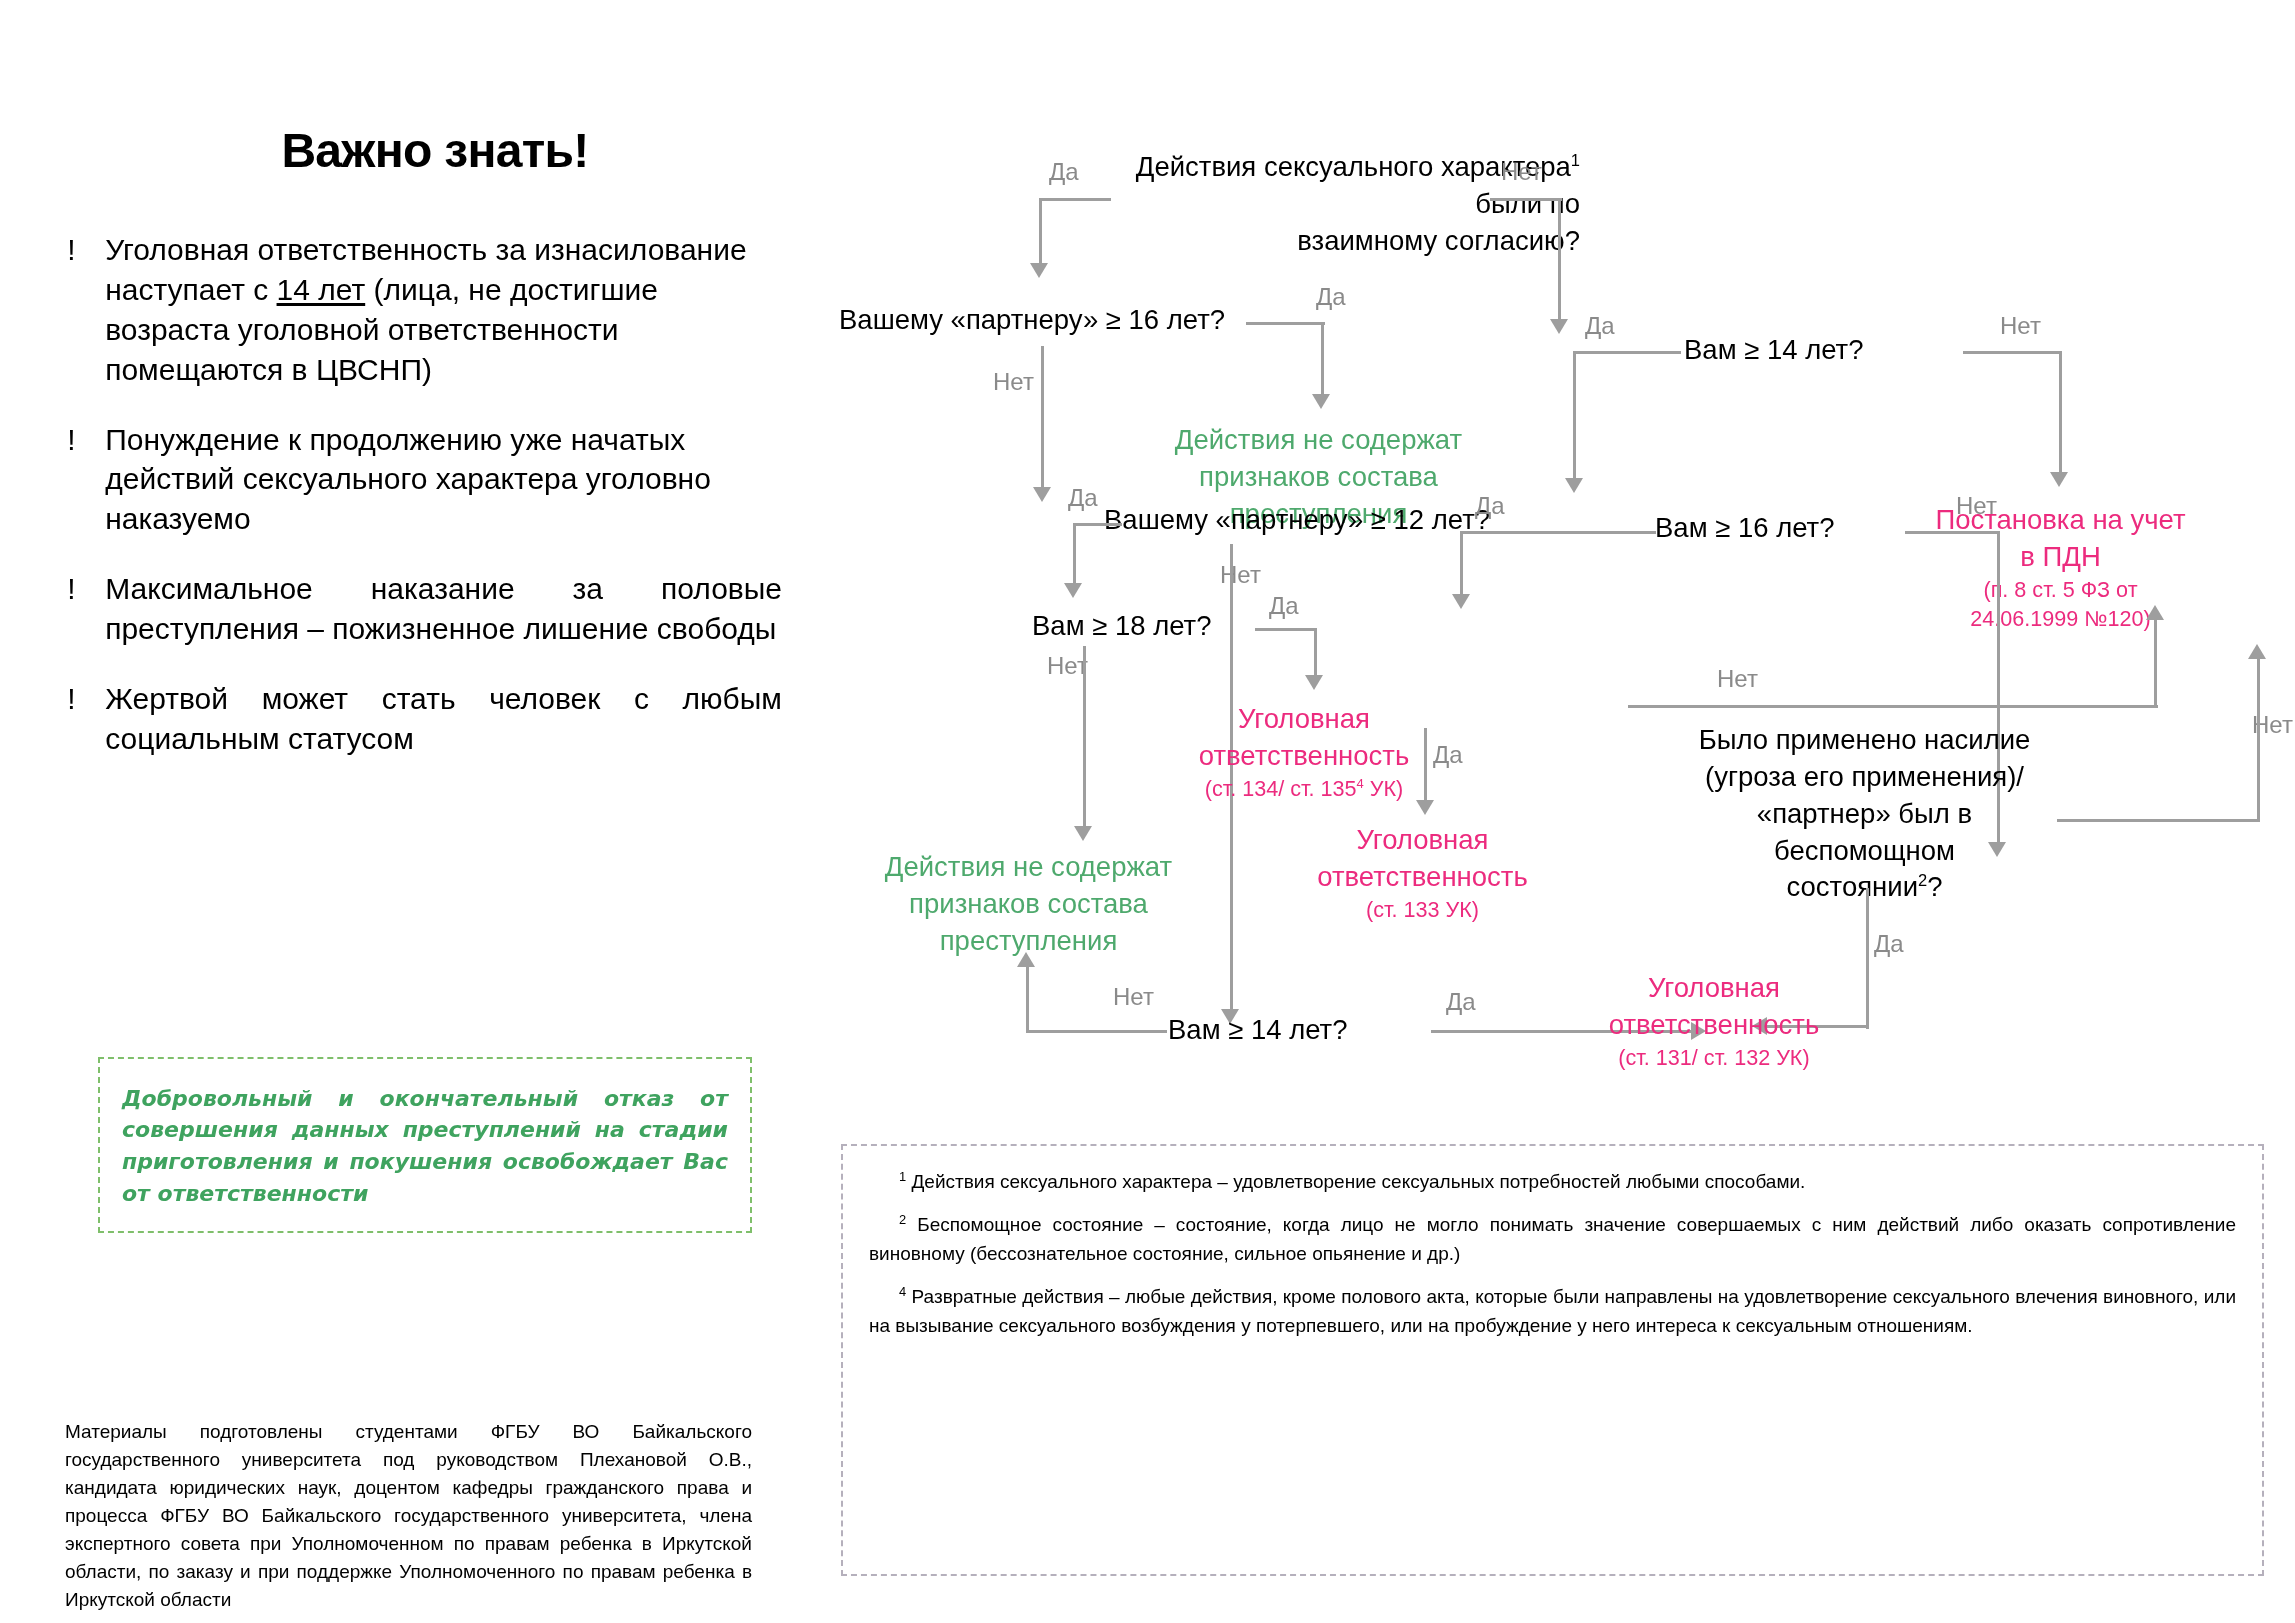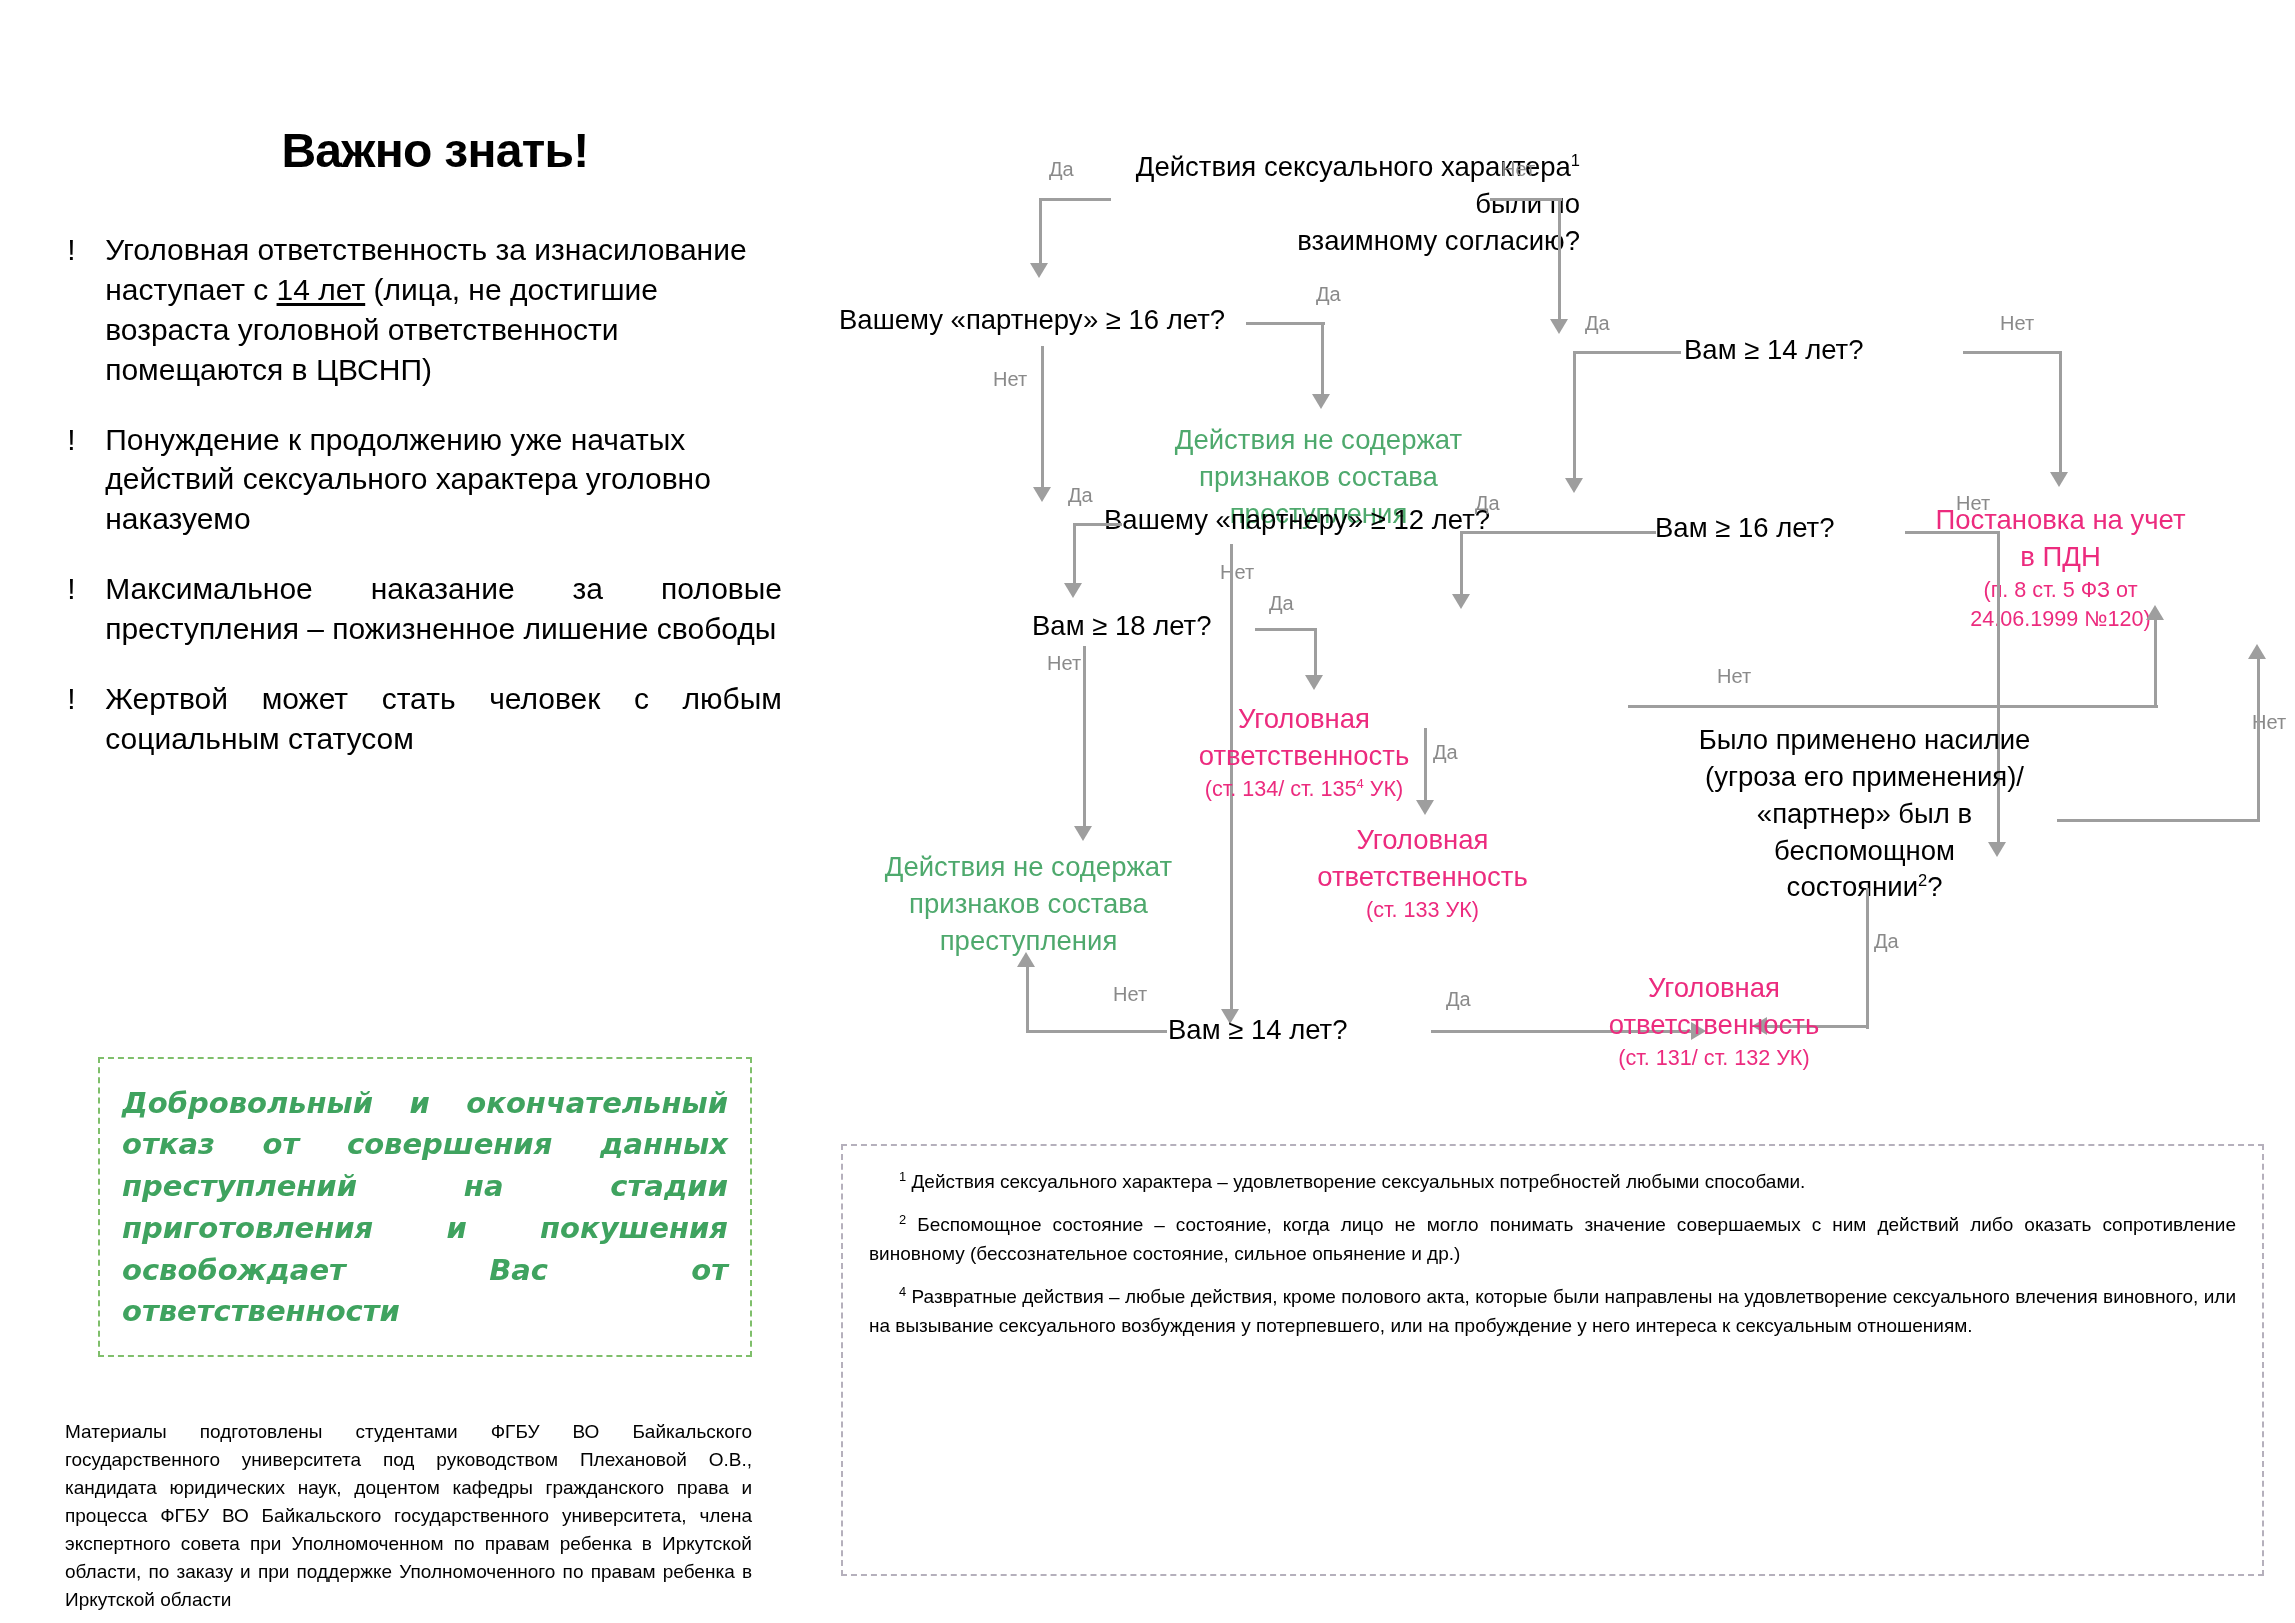--- a/index.html
+++ b/index.html
@@ -62,21 +62,21 @@
     width: 654px;
     box-sizing: border-box;
     border: 2.6px dashed #7FBF6B;
     padding: 23.6px 22px 22px 22px;
   }
   .green-box p {
     margin: 0;
     font-family: "DejaVu Sans", sans-serif;
     font-style: italic;
     font-weight: 600;
-    font-size: 29px;
+    font-size: 22px;
     line-height: 1.44;
     color: #3FA35F;
     text-align: justify;
     text-align-last: left;
   }
 
   
   .credits {
     position: absolute;
     left: 65px;
@@ -103,21 +103,21 @@
     color: #000000;
   }
   .node.center { text-align: center; }
   .node.green { color: #4EA96D; }
   .node.pink  { color: #EC2B7E; }
   .node .small { font-size: 21.6px; display: block; }
   .node sup { font-size: 0.60em; vertical-align: super; line-height: 0; }
 
   .edge-label {
     position: absolute;
-    font-size: 20px;
+    font-size: 24px;
     color: #8A8A8A;
     white-space: nowrap;
   }
 
   
   .h-line, .v-line {
     position: absolute;
     background: #9E9E9E;
   }
   .h-line { height: 3.3px; }

